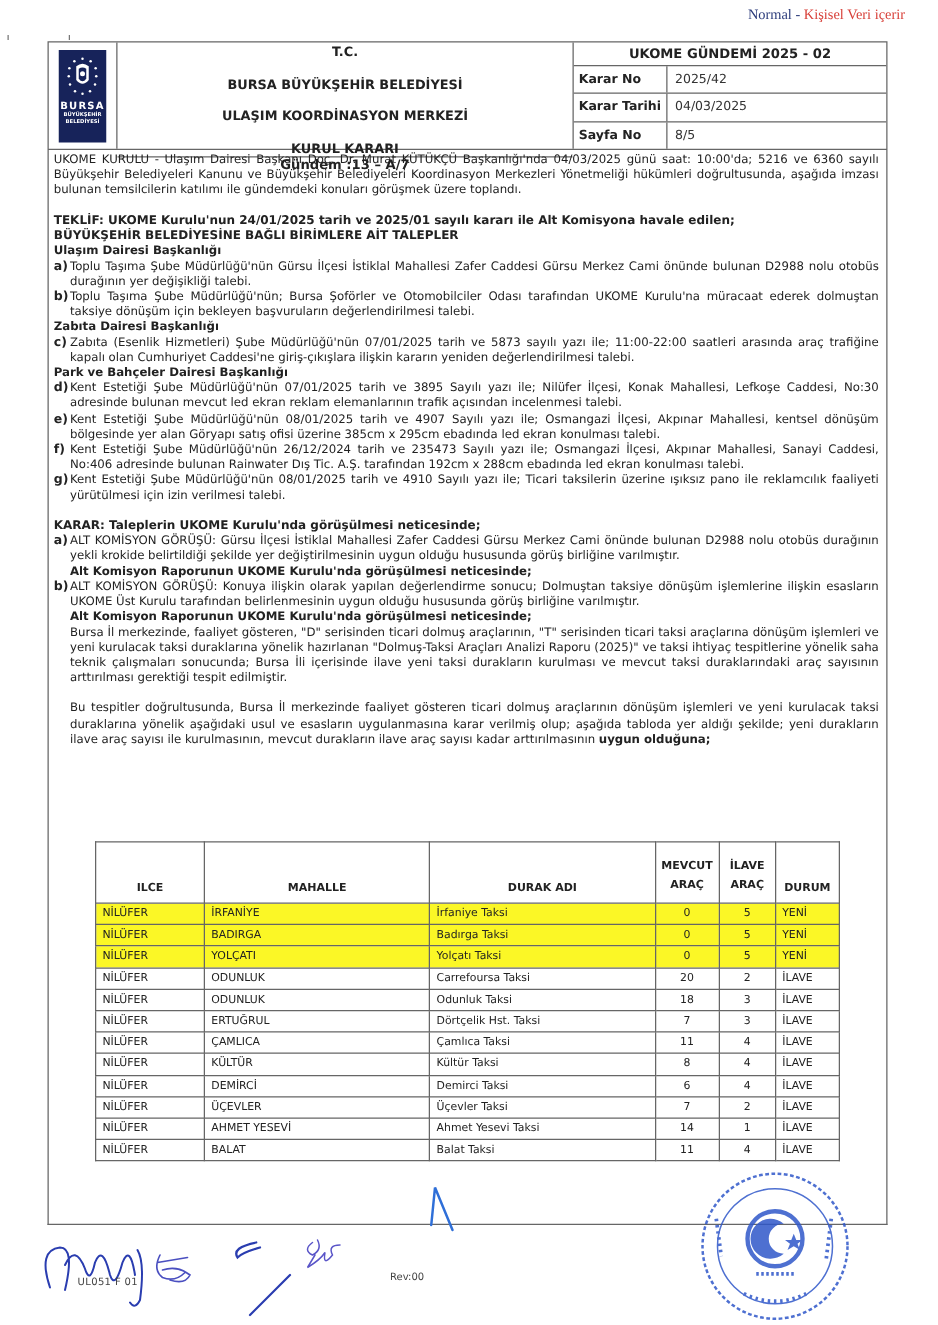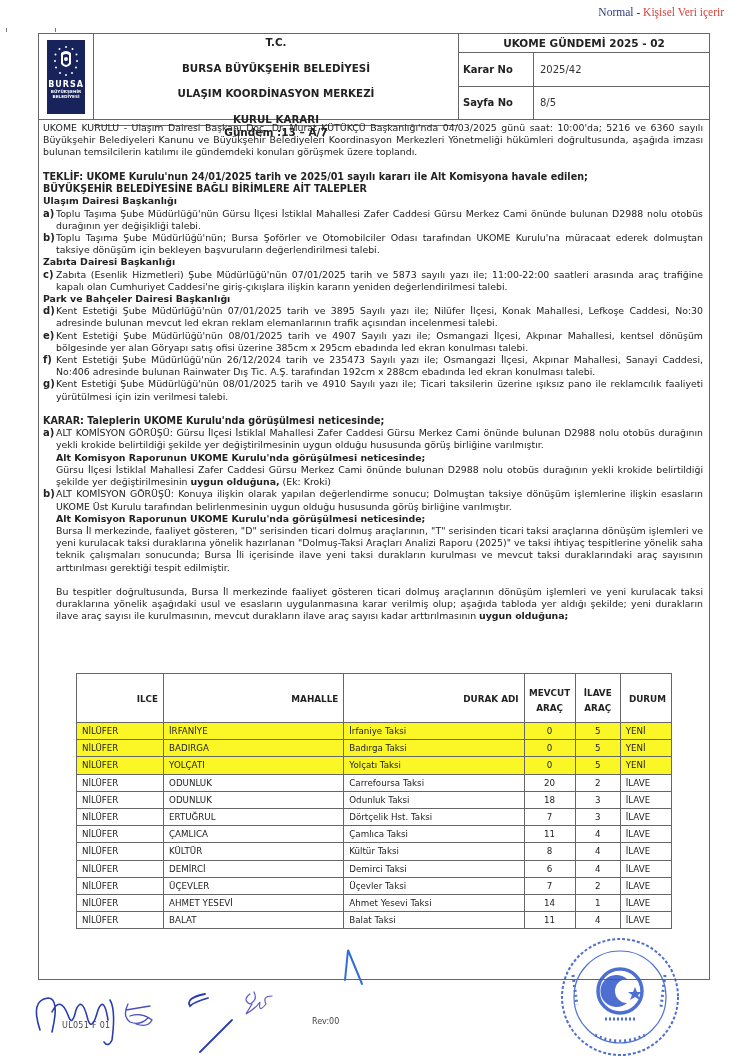--- a/index.html
+++ b/index.html
@@ -37,21 +37,21 @@
   .b { font-weight: bold; }
   .h-line { font-weight: bold; font-size: 9.6px; line-height: 12.4px; }
   .item { display: flex; text-align: justify; }
   .item .lbl { width: 13px; flex-shrink: 0; font-weight: bold; font-size: 10px; }
   .item .txt { flex: 1; text-align: justify; }
   .sub-h { font-weight: bold; }
   .gap { height: 12px; }
 
   table.stops { position: absolute; left: 76px; top: 673px; width: 596px; border-collapse: collapse; font-size: 8.7px; color: #222; }
   table.stops th, table.stops td { border: 1px solid #666; padding: 0 5px; height: 17.2px; }
-  table.stops th { font-weight: bold; font-size: 8.8px; text-align: right; vertical-align: bottom; padding-bottom: 18px; height: 49px; }
+  table.stops th { font-weight: bold; font-size: 8.8px; text-align: center; vertical-align: bottom; padding-bottom: 6px; height: 49px; }
   table.stops th.num { text-align: center; padding: 0 2px 6px; line-height: 15px; }
   table.stops td.num { text-align: center; }
   table.stops tr.new td { background: #fbf726; }
   col.c1 { width: 85px; } col.c2 { width: 176px; } col.c3 { width: 176px; } col.c4 { width: 50px; } col.c5 { width: 44px; } col.c6 { width: 50px; }
 
   .footer-code { position: absolute; left: 62px; top: 1021px; font-size: 8px; color: #444; letter-spacing: 0.3px; }
   .footer-rev { position: absolute; left: 312px; top: 1017px; font-size: 8px; color: #444; }
   .signatures { position: absolute; left: 0; top: 940px; width: 750px; height: 120px; pointer-events: none; }
   .stamp { position: absolute; left: 555px; top: 935px; width: 130px; height: 125px; }
 </style>
@@ -100,20 +100,24 @@
     </div>
     <div class="agenda">Gündem :13 – A/7</div>
   </div>
   <div class="meta-cell">
     <div class="meta-title">UKOME GÜNDEMİ 2025 - 02</div>
     <div class="meta-row">
       <div class="meta-key">Karar No</div>
       <div class="meta-val">2025/42</div>
     </div>
     <div class="meta-row">
+      <div class="meta-key">Karar Tarihi</div>
+      <div class="meta-val">04/03/2025</div>
+    </div>
+    <div class="meta-row">
       <div class="meta-key">Sayfa No</div>
       <div class="meta-val">8/5</div>
     </div>
   </div>
 </div>
 
 <div class="body-frame"></div>
 
 <div class="content">
   <p class="para">UKOME KURULU - Ulaşım Dairesi Başkanı Doç. Dr. Murat KÜTÜKÇÜ Başkanlığı'nda 04/03/2025 günü saat: 10:00'da; 5216 ve 6360 sayılı Büyükşehir Belediyeleri Kanunu ve Büyükşehir Belediyeleri Koordinasyon Merkezleri Yönetmeliği hükümleri doğrultusunda, aşağıda imzası bulunan temsilcilerin katılımı ile gündemdeki konuları görüşmek üzere toplandı.</p>
@@ -156,21 +160,20 @@
   </div>
 
   <div class="gap"></div>
   <div class="h-line">KARAR: Taleplerin UKOME Kurulu'nda görüşülmesi neticesinde;</div>
 
   <div class="item">
     <span class="lbl">a)</span>
     <div class="txt">
       <p>ALT KOMİSYON GÖRÜŞÜ: Gürsu İlçesi İstiklal Mahallesi Zafer Caddesi Gürsu Merkez Cami önünde bulunan D2988 nolu otobüs durağının yekli krokide belirtildiği şekilde yer değiştirilmesinin uygun olduğu hususunda görüş birliğine varılmıştır.</p>
       <p class="b">Alt Komisyon Raporunun UKOME Kurulu'nda görüşülmesi neticesinde;</p>
-      <p><span>Gürsu İlçesi İstiklal Mahallesi Zafer Caddesi Gürsu Merkez Cami önünde bulunan D2988 nolu otobüs durağının yekli krokide belirtildiği şekilde yer değiştirilmesinin </span><span class="b">uygun olduğuna,</span><span> (Ek: Kroki)</span></p>
     </div>
   </div>
 
   <div class="item">
     <span class="lbl">b)</span>
     <div class="txt">
       <p>ALT KOMİSYON GÖRÜŞÜ: Konuya ilişkin olarak yapılan değerlendirme sonucu; Dolmuştan taksiye dönüşüm işlemlerine ilişkin esasların UKOME Üst Kurulu tarafından belirlenmesinin uygun olduğu hususunda görüş birliğine varılmıştır.</p>
       <p class="b">Alt Komisyon Raporunun UKOME Kurulu'nda görüşülmesi neticesinde;</p>
       <p>Bursa İl merkezinde, faaliyet gösteren, "D" serisinden ticari dolmuş araçlarının, "T" serisinden ticari taksi araçlarına dönüşüm işlemleri ve yeni kurulacak taksi duraklarına yönelik hazırlanan "Dolmuş-Taksi Araçları Analizi Raporu (2025)" ve taksi ihtiyaç tespitlerine yönelik saha teknik çalışmaları sonucunda; Bursa İli içerisinde ilave yeni taksi durakların kurulması ve mevcut taksi duraklarındaki araç sayısının arttırılması gerektiği tespit edilmiştir.</p>
       <div class="gap"></div>

